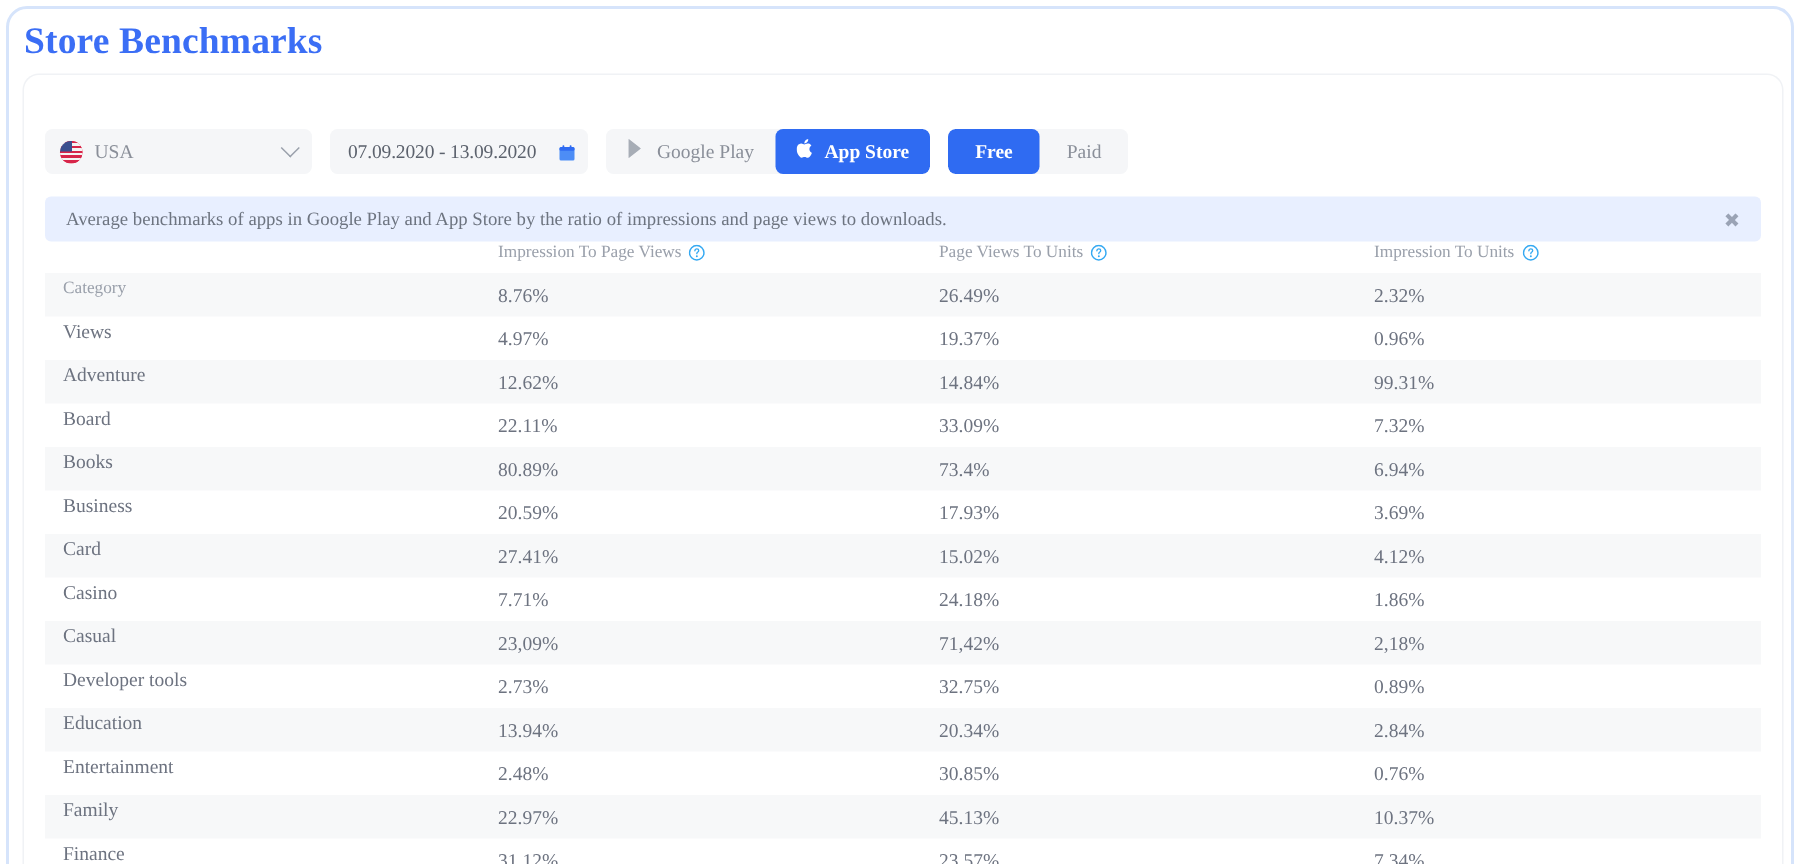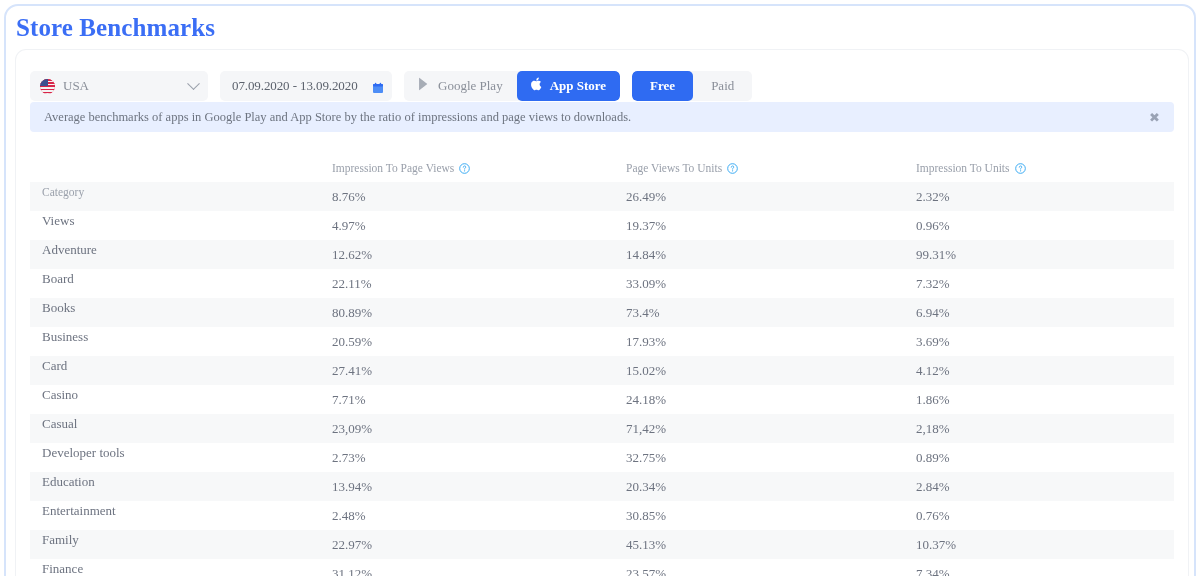--- a/index.html
+++ b/index.html
@@ -46,21 +46,21 @@
     width: 1172px;
     height: 540px;
     background: #ffffff;
     border-radius: 10px;
     box-shadow: 0 0 0 1px #f0f2f5;
   }
   
   .toolbar {
     position: absolute;
     left: 14px;
-    top: 21px;
+    top: 36px;
     display: flex;
     align-items: center;
     gap: 12px;
   }
   .country-select {
     width: 178px;
     height: 30px;
     background: #f5f6f8;
     border-radius: 5px;
     display: flex;
@@ -172,21 +172,21 @@
   }
   .plan-btn.active {
     background: #2f6bf2;
     color: #ffffff;
     font-weight: bold;
   }
   
   .banner {
     position: absolute;
     left: 14px;
-    top: 52px;
+    top: 81px;
     width: 1144px;
     height: 30px;
     background: #e8efff;
     border-radius: 4px;
     display: flex;
     align-items: center;
     padding: 0 14px;
   }
   .banner-text {
     font-size: 12.5px;

